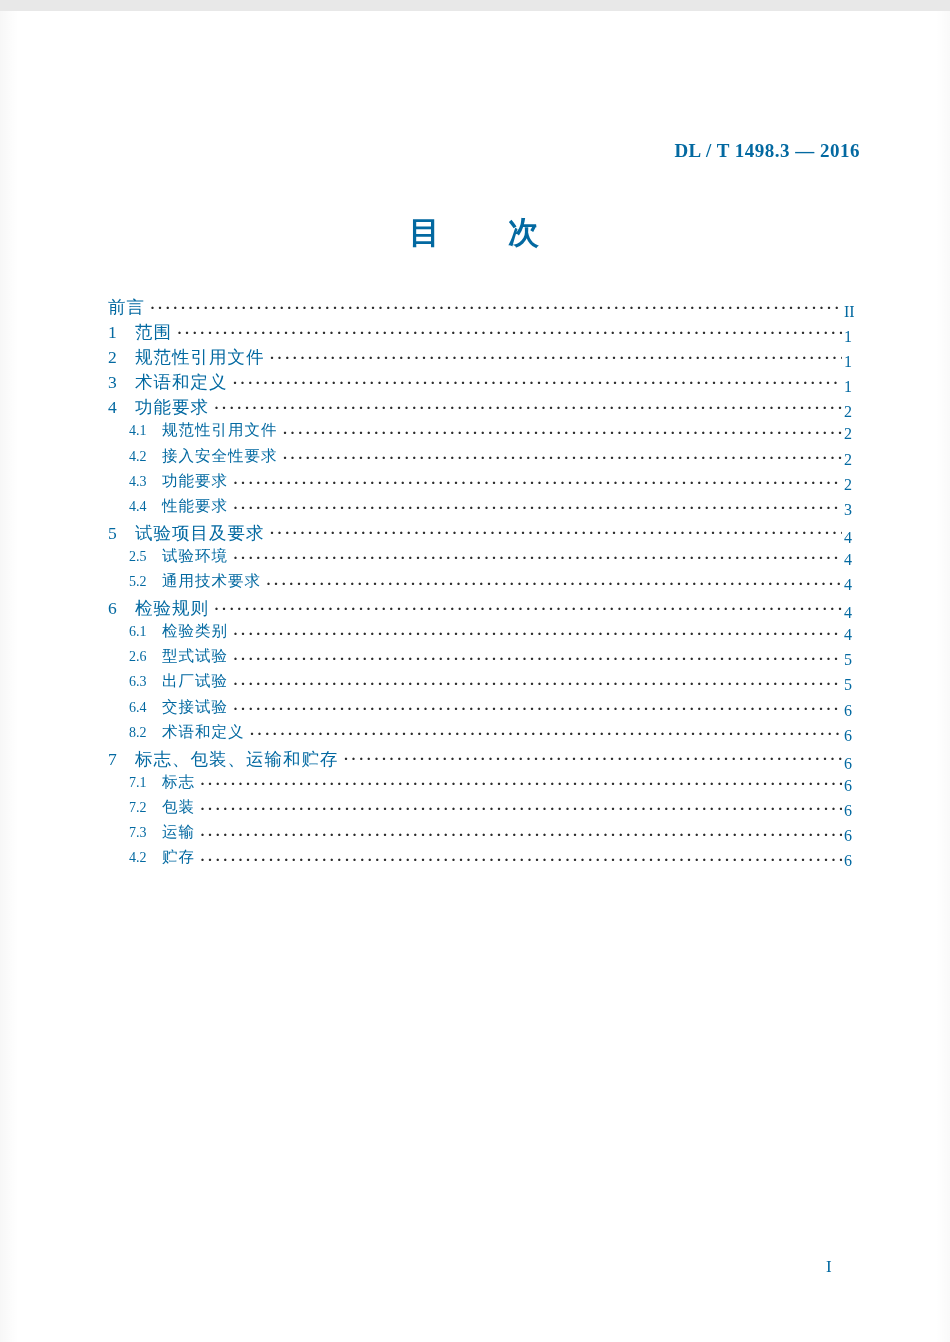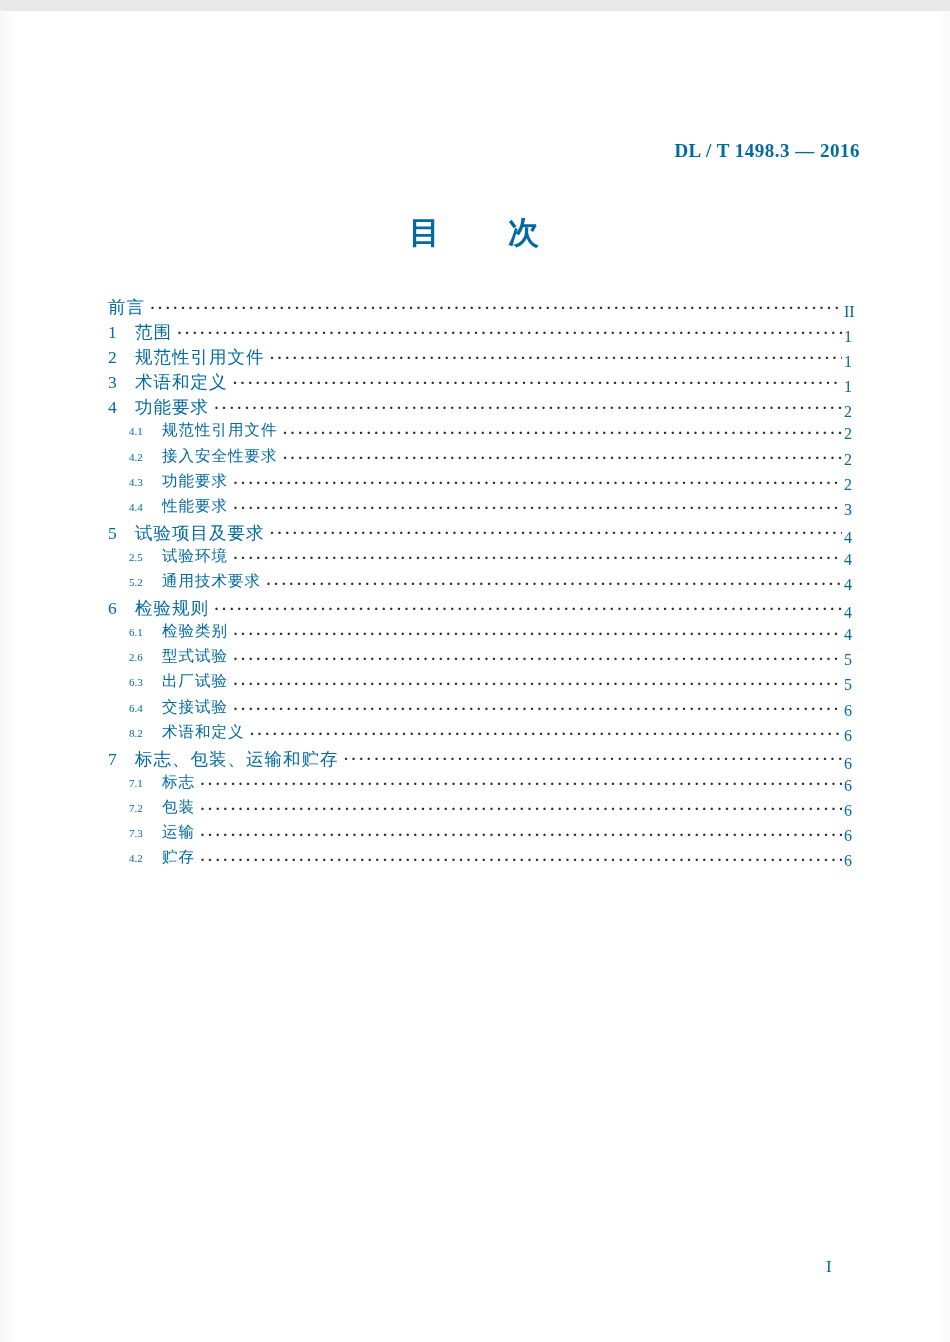--- a/index.html
+++ b/index.html
@@ -69,21 +69,21 @@
   }
   .toc-row.level-1 {
     font-size: 15.5px;
     padding-left: 21px;
   }
   .toc-num {
     flex: 0 0 auto;
     display: inline-block;
   }
   .level-0 .toc-num { min-width: 27px; }
-  .level-1 .toc-num { min-width: 33px; font-size: 11px; }
+  .level-1 .toc-num { min-width: 33px; font-size: 14px; }
   .toc-label {
     flex: 0 0 auto;
     letter-spacing: 1px;
   }
   .toc-leader {
     flex: 1 1 auto;
     overflow: hidden;
     position: relative;
     align-self: center;
     height: 1em;

